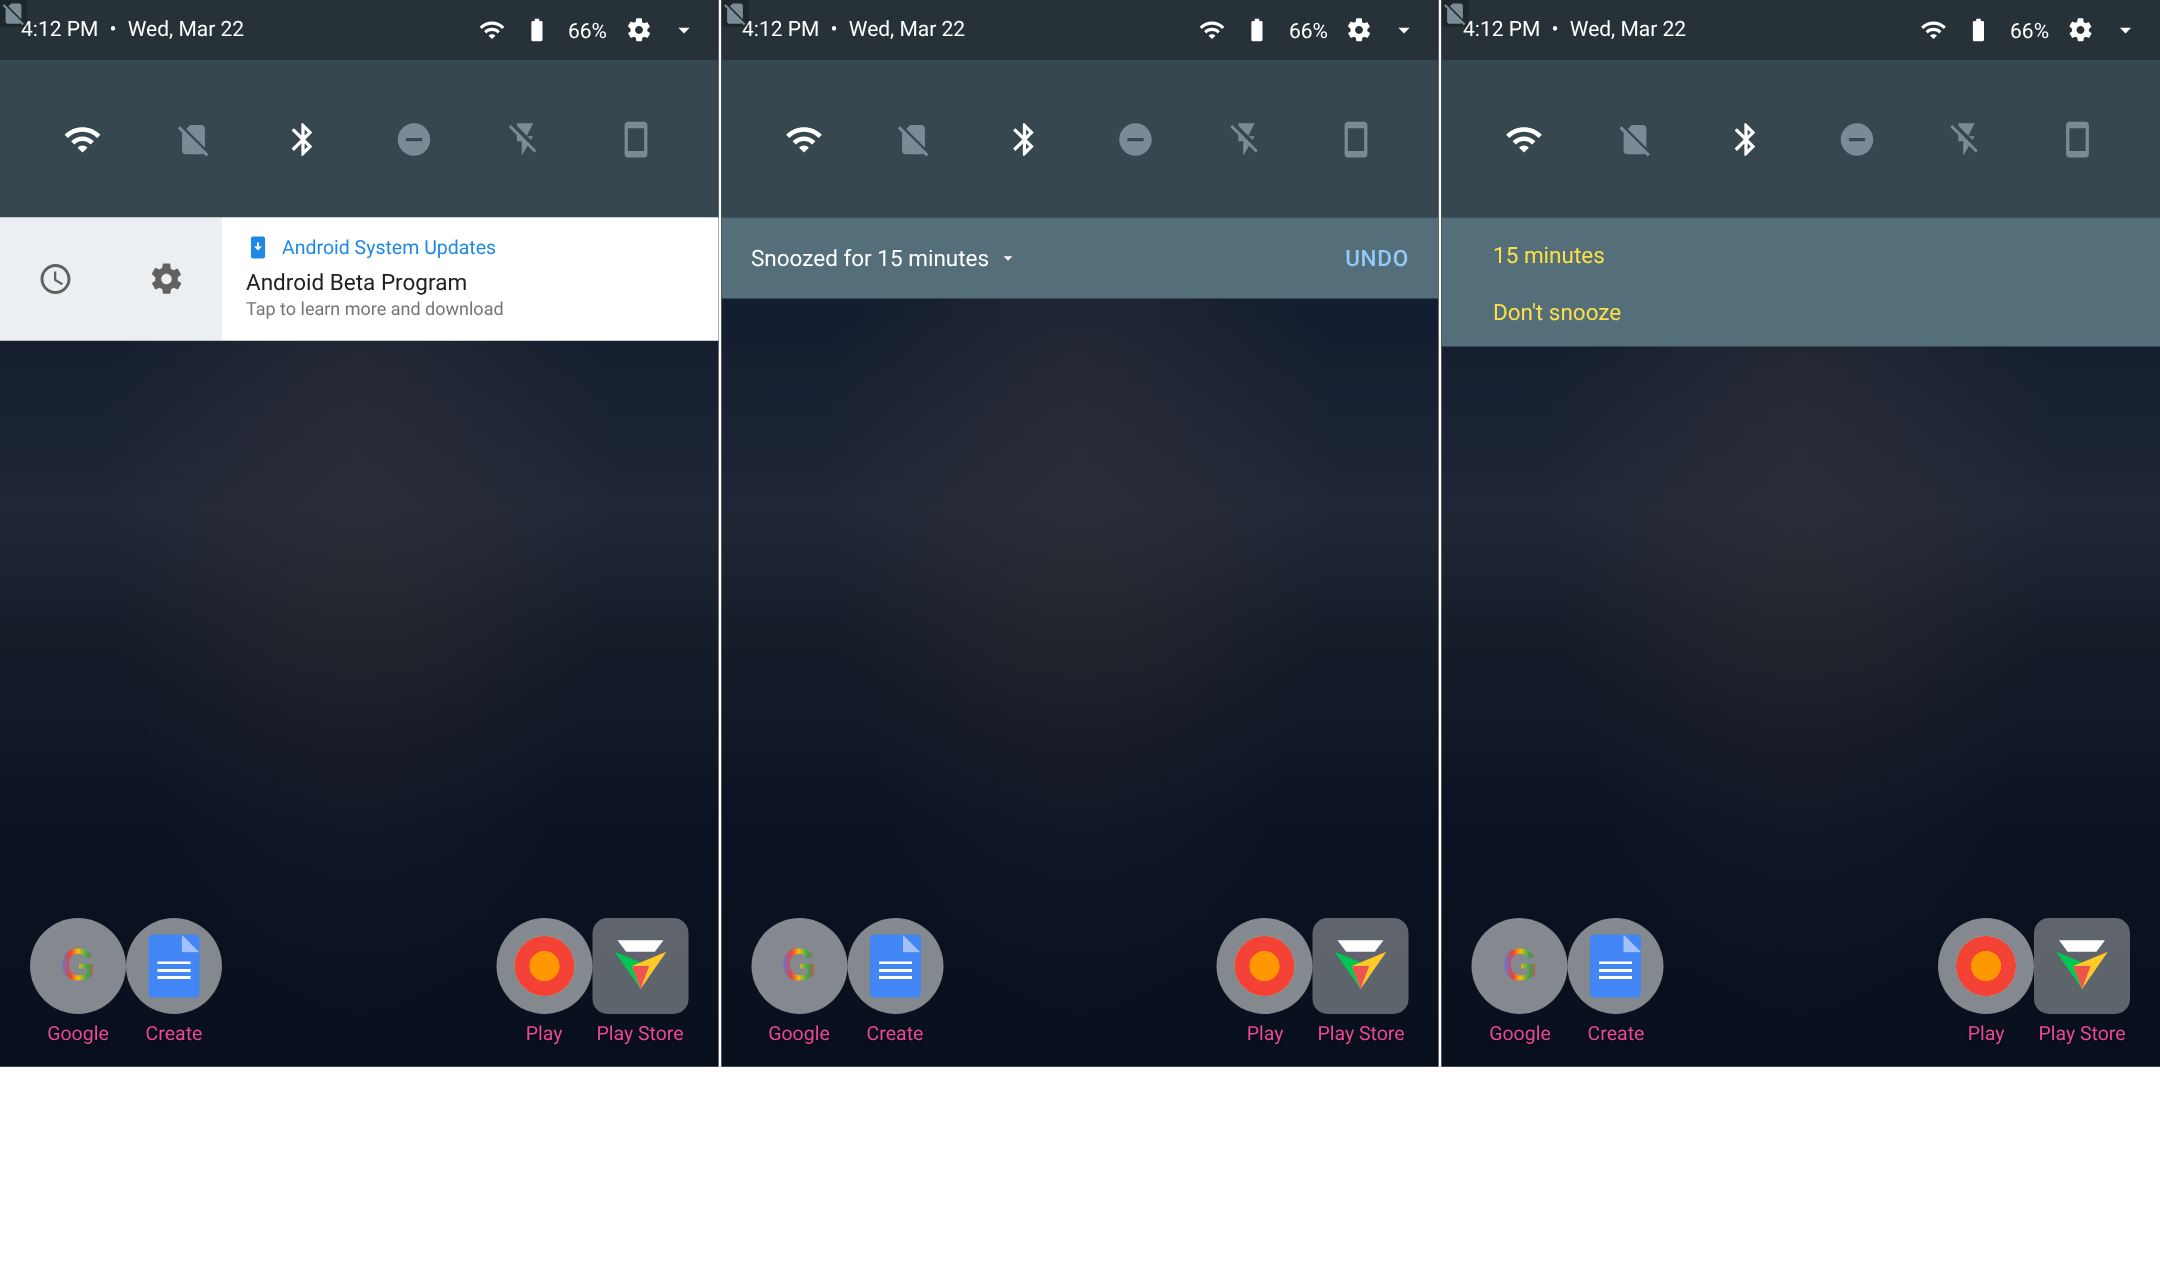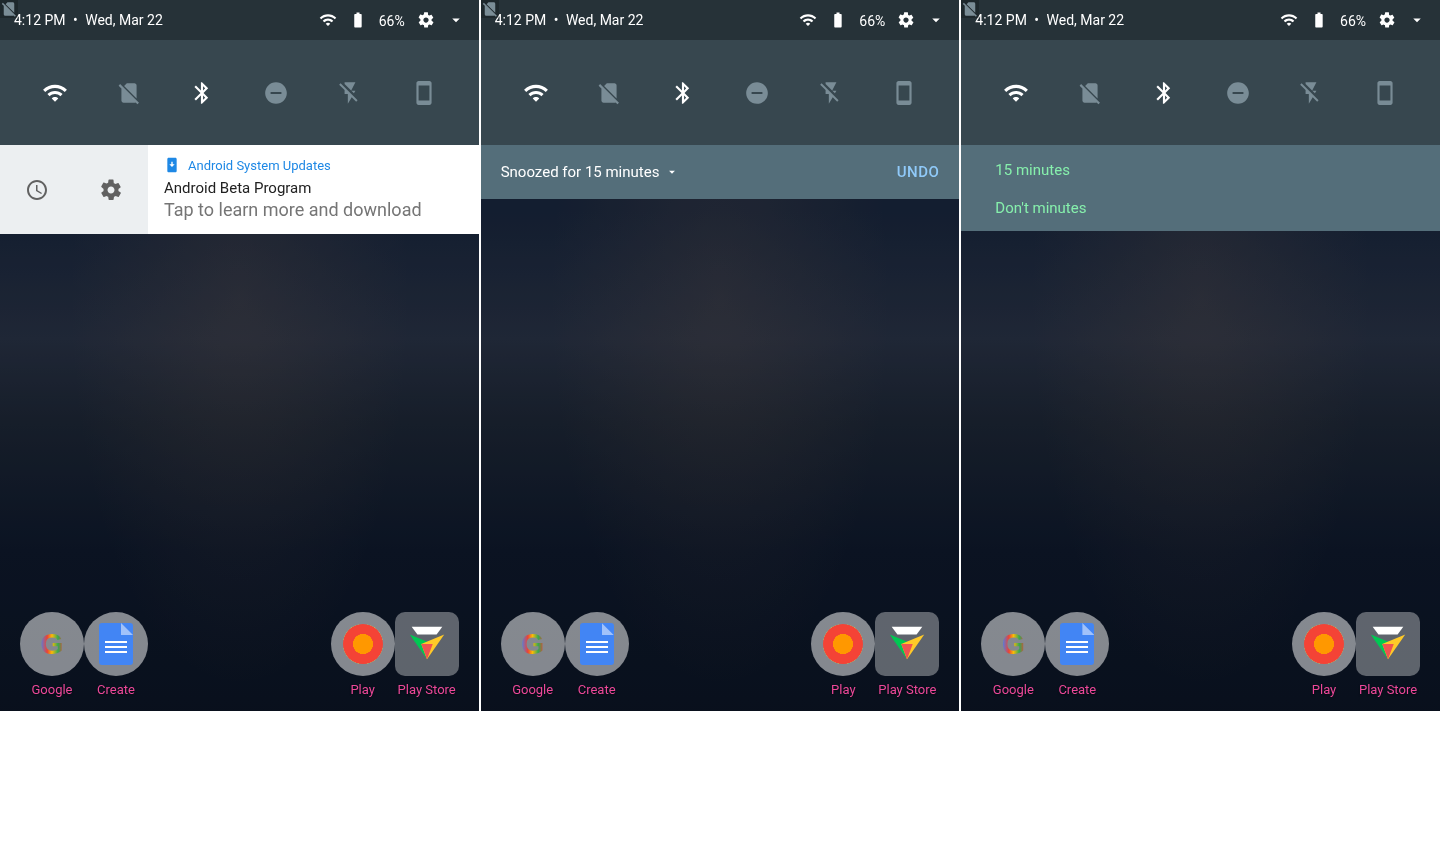--- a/index.html
+++ b/index.html
@@ -19,26 +19,26 @@
 .qs-tile { width:26px; height:26px; fill:#fff; }
 .qs-tile.off { fill:#90a4ae; opacity:0.75; }
 .notif-area { position: relative; z-index:5; }
 .notif { display:flex; background:#ffffff; }
 .notif-actions { width:148px; background:#eceff1; display:flex; align-items:center; justify-content:space-around; }
 .na-ico { width:24px; height:24px; fill:#616161; }
 .notif-body { flex:1; background:#fff; padding:12px 16px 14px; }
 .notif-app { display:flex; align-items:center; gap:8px; color:#1e88e5; font-size:13px; margin-bottom:6px; }
 .notif-app svg { width:16px; height:16px; fill:#1e88e5; }
 .notif-title { font-size:15px; color:#212121; margin-bottom:2px; }
-.notif-sub { font-size:18px; color:#757575; }
+.notif-sub { font-size:12px; color:#757575; }
 .snooze-bar { background:#546e7a; color:#fff; height:54px; display:flex; align-items:center; padding:0 20px; font-size:15px; }
 .snooze-label { display:flex; align-items:center; gap:6px; }
 .snooze-chevron { width:14px; height:14px; fill:#fff; }
 .undo { margin-left:auto; color:#90caf9; font-weight:500; letter-spacing:0.5px;text-align:center; }
-.snooze-opts { background:#546e7a; color:#86efac; padding:6px 0 4px 34px; }
+.snooze-opts { background:#546e7a; color:#fde047; padding:6px 0 4px 34px; }
 .snooze-opt { padding:10px 0; font-size:15px; }
 .home-icons { position:absolute; bottom:150px; left:0; right:0; display:flex; justify-content:space-between; padding:0 20px; z-index:2; }
 .app-slot { display:flex; flex-direction:column; align-items:center; gap:6px; }
 .app-circle { width:64px; height:64px; border-radius:50%; background:rgba(255,255,255,0.5); display:flex; align-items:center; justify-content:center; }
 .app-square { width:64px; height:64px; border-radius:10px; background:rgba(255,255,255,0.35); display:flex; align-items:center; justify-content:center; }
 .app-label { font-size:13px; color:#ec4899; text-shadow:0 1px 2px rgba(0,0,0,0.5); }
 .dots { position:absolute; bottom:126px; left:0; right:0; display:flex; justify-content:center; gap:8px; z-index:2; }
 .dot { width:6px; height:6px; border-radius:50%; background:rgba(255,255,255,0.4); }
 .dot.on { background:#fff; }
 .dock { position:absolute; bottom:54px; left:0; right:0; display:flex; justify-content:space-around; padding:0 18px; z-index:2; }
@@ -468,21 +468,21 @@
     <svg class="qs-tile off" viewBox="0 0 24 24">
           <use href="#i-flash"></use>
         </svg>
     <svg class="qs-tile off" viewBox="0 0 24 24">
           <use href="#i-portrait"></use>
         </svg>
   </div>
   <div class="notif-area">
     <div class="snooze-opts">
       <div class="snooze-opt">15 minutes</div>
-      <div class="snooze-opt">Don't minutes</div>
+      <div class="snooze-opt">Don't snooze</div>
     </div>
   </div>
   <div class="home-icons">
     <div class="app-slot">
           <div class="app-circle">
             <span class="google-g">G</span>
           </div>
           <span class="app-label">Google</span>
         </div>
     <div class="app-slot">

